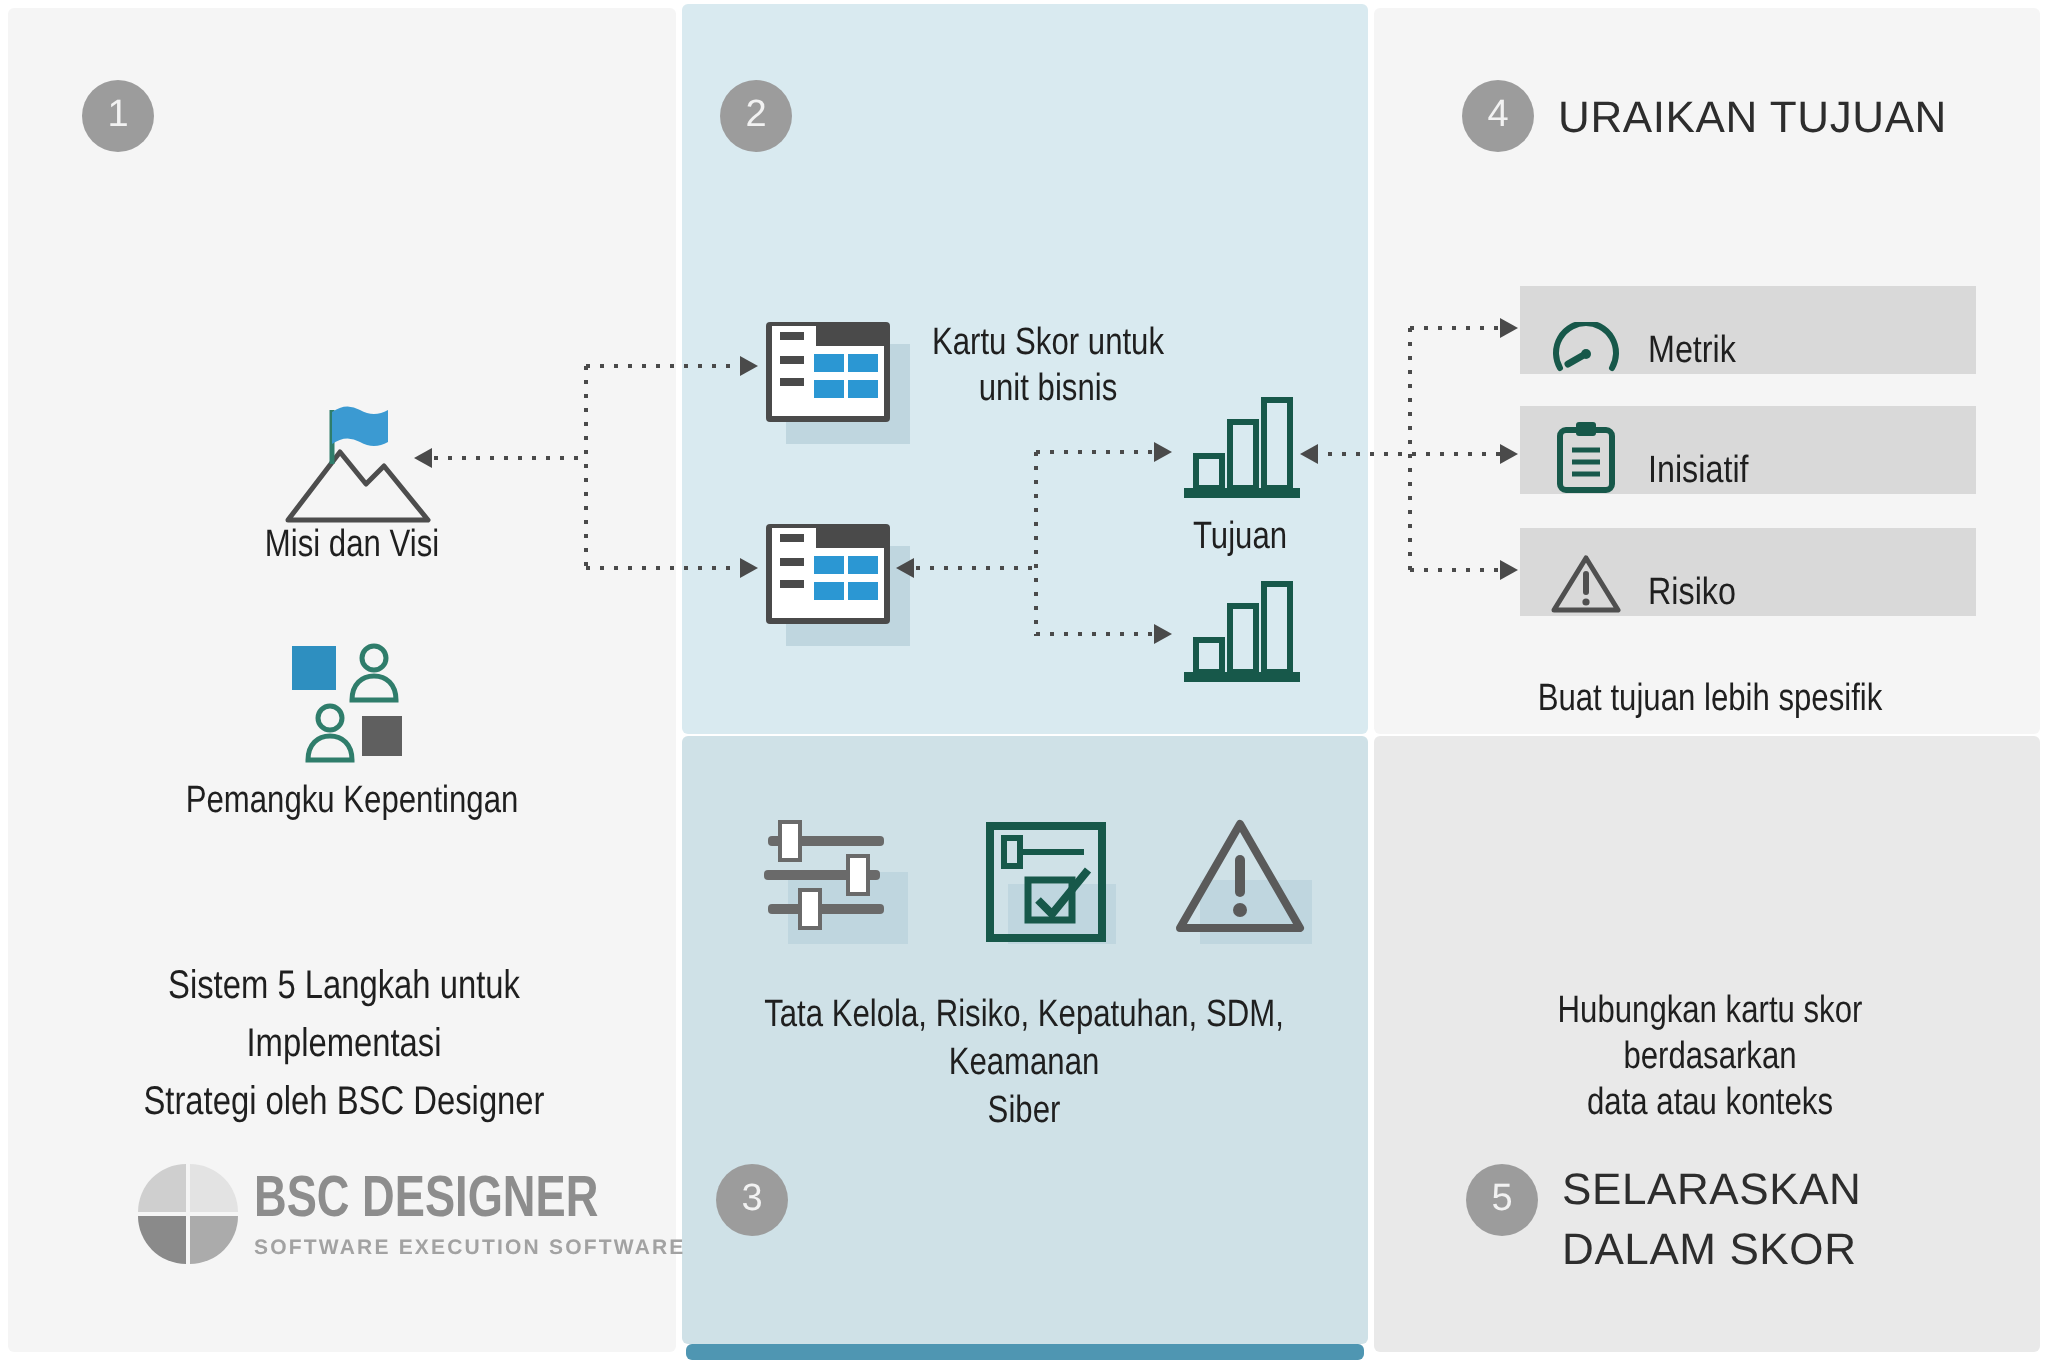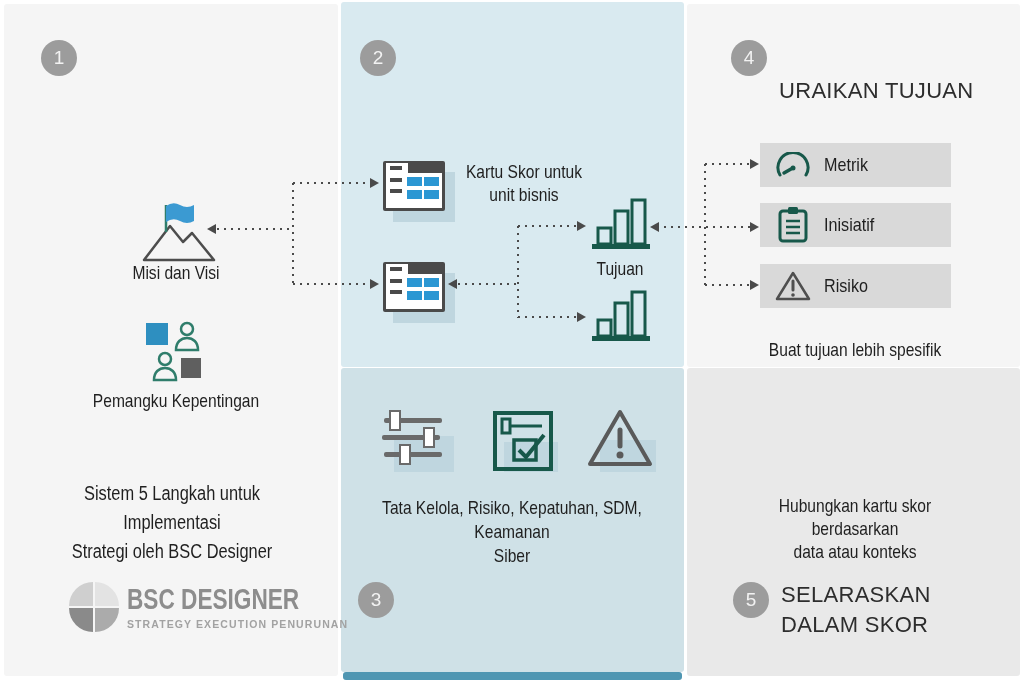--- a/index.html
+++ b/index.html
@@ -19,22 +19,22 @@
         transform:scaleX(.82);}
   .hdot{position:absolute;height:2px;
         background-image:repeating-linear-gradient(to right,#4a4a4a 0 2px,transparent 2px 7px);}
   .vdot{position:absolute;width:2px;
         background-image:repeating-linear-gradient(to bottom,#4a4a4a 0 2px,transparent 2px 7px);}
   .arr-r{position:absolute;width:0;height:0;border-top:5px solid transparent;
          border-bottom:5px solid transparent;border-left:9px solid #4a4a4a;}
   .arr-l{position:absolute;width:0;height:0;border-top:5px solid transparent;
          border-bottom:5px solid transparent;border-right:9px solid #4a4a4a;}
   .shadow{position:absolute;background:#bfd6df;}
-  .gbox{position:absolute;left:760px;width:191px;height:44px;background:#d9d9d9;
-        display:flex;align-items:center;}
+  .gbox{position:absolute;left:760px;width:228px;height:44px;background:#d9d9d9;
+        display:flex;align-items:flex-end;}
   .gbox .ic{width:46px;display:flex;justify-content:center;margin-left:10px;}
   .gbox .lbl{font-size:19px;color:#1f1f1f;transform:scaleX(.85);transform-origin:left center;
              margin-left:8px;}
   .logo-name{font-size:29px;font-weight:bold;color:#8d8d8d;transform:scaleX(.78);
              transform-origin:left center;line-height:30px;}
   .logo-tag{font-size:10.5px;font-weight:bold;color:#a2a2a2;letter-spacing:1.1px;margin-top:4px;}
   svg{display:block;}
 </style>
 </head>
 <body>
@@ -52,21 +52,21 @@
       <span>1</span>
     </div>
 
   <div class="step-badge" style="left:360px;top:40px;">
       <span>2</span>
     </div>
 
   <div class="step-badge" style="left:731px;top:40px;">
       <span>4</span>
     </div>
-  <div class="step-title" style="left:779px;top:44px;margin-top:32px;">URAIKAN TUJUAN</div>
+  <div class="step-title" style="left:779px;top:44px;">URAIKAN TUJUAN</div>
 
   <div class="step-badge" style="left:358px;top:582px;">
       <span>3</span>
     </div>
 
   <div class="step-badge" style="left:733px;top:582px;">
       <span>5</span>
     </div>
   <div class="step-title" style="left:781px;top:580px;">SELARASKAN
 DALAM SKOR</div>
@@ -92,21 +92,21 @@
 Strategi oleh BSC Designer</div>
 
   <svg style="position:absolute;left:68px;top:581px;" width="52" height="52" viewBox="0 0 52 52">
     <path d="M25,25 L25,1 A24,24 0 0 0 1,25 Z" fill="#cfcfcf"></path>
     <path d="M27,25 L27,1 A24,24 0 0 1 51,25 Z" fill="#e3e3e3"></path>
     <path d="M25,27 L1,27 A24,24 0 0 0 25,51 Z" fill="#8a8a8a"></path>
     <path d="M27,27 L51,27 A24,24 0 0 1 27,51 Z" fill="#ababab"></path>
   </svg>
   <div style="position:absolute;left:127px;top:584px;">
     <div class="logo-name">BSC DESIGNER</div>
-    <div class="logo-tag">STRATEGY EXECUTION PENURUNAN</div>
+    <div class="logo-tag">SOFTWARE EXECUTION SOFTWARE</div>
   </div>
 
   <div class="shadow" style="left:393px;top:172px;width:62px;height:50px;"></div>
   <svg style="position:absolute;left:383px;top:161px;" width="62" height="50" viewBox="0 0 62 50">
     <rect x="0" y="0" width="62" height="50" rx="2" fill="#4a4a4a"></rect>
     <rect x="3" y="12" width="56" height="35" fill="#ffffff"></rect>
     <rect x="3" y="2" width="22" height="11" fill="#ffffff"></rect>
     <rect x="7" y="5" width="12" height="4" fill="#4a4a4a"></rect>
     <rect x="7" y="17" width="12" height="4" fill="#4a4a4a"></rect>
     <rect x="7" y="28" width="12" height="4" fill="#4a4a4a"></rect>

